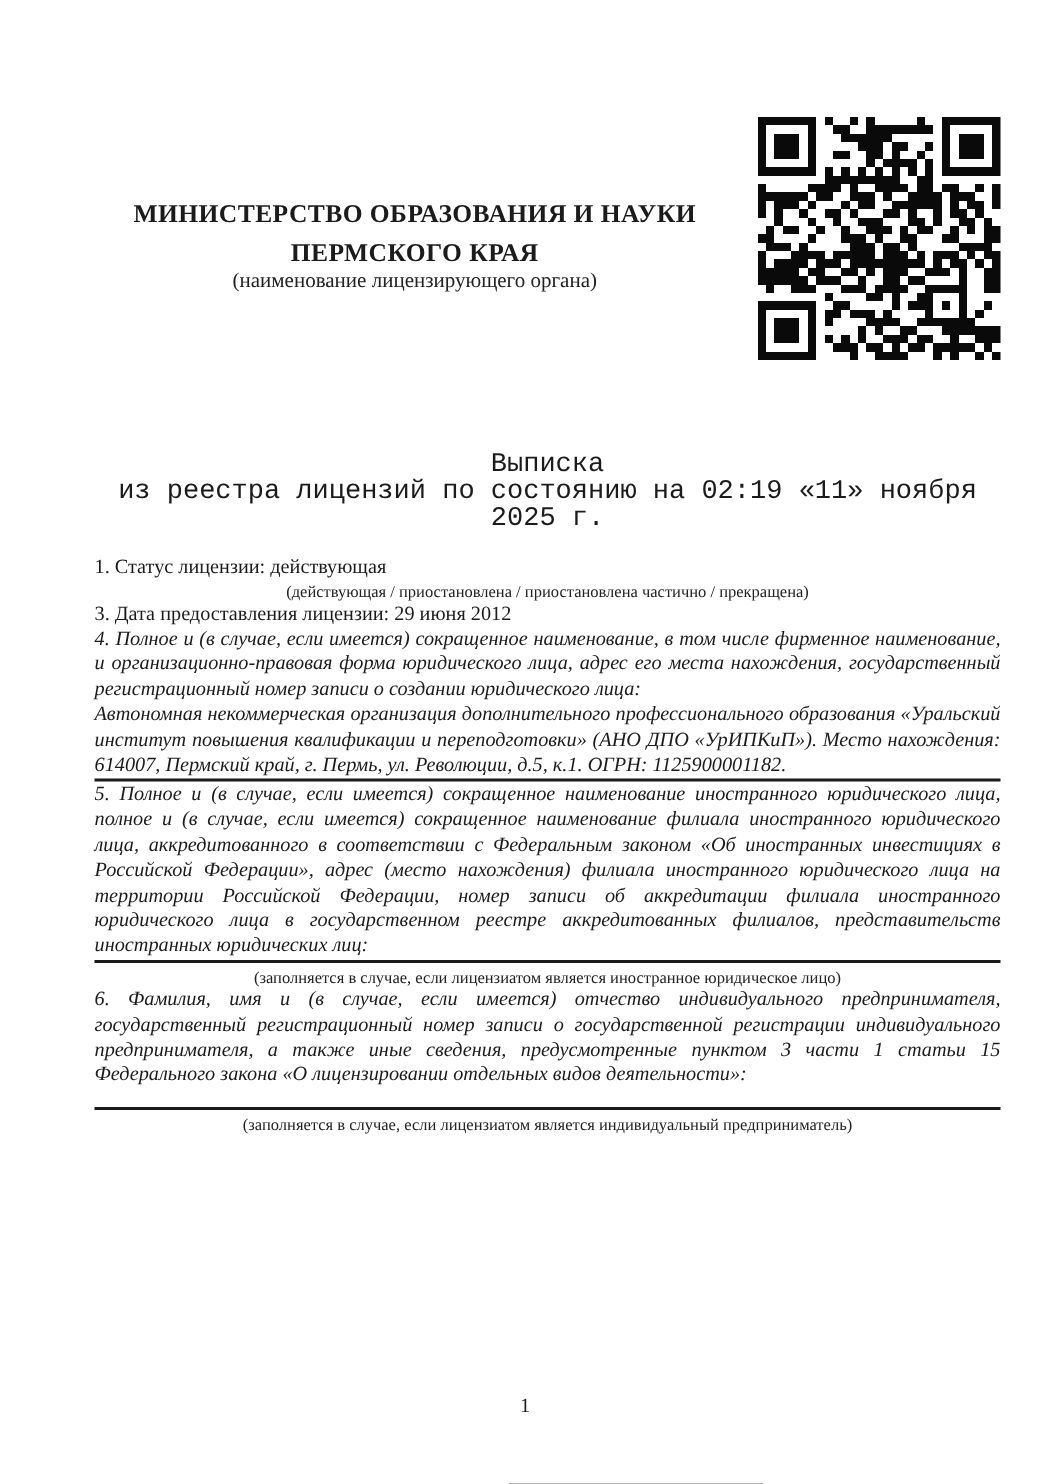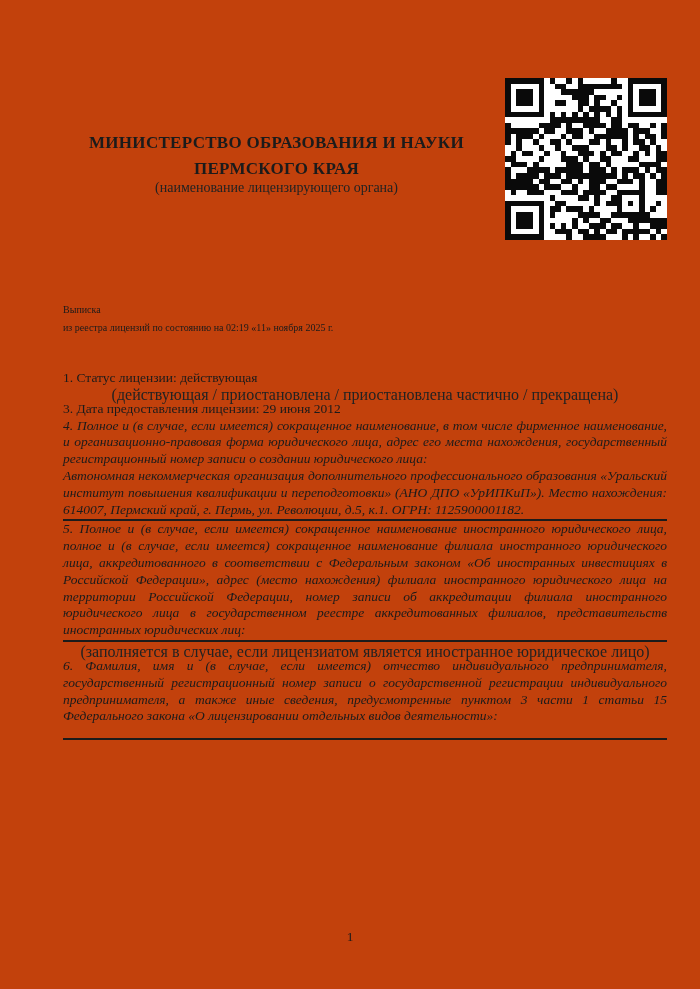--- a/index.html
+++ b/index.html
@@ -1,20 +1,20 @@
 <!DOCTYPE html>
 <html lang="ru"><head>
 <meta charset="utf-8">
 <style>
   html,body{margin:0;padding:0;background:#808080;}
   .page{
     position:relative;
     width:700px;height:989px;
     margin:0 auto;
-    background:#c2410c;
+    background:#ffffff;
     color:#1b1b1b;
     font-family:"Liberation Serif","DejaVu Serif",serif;
     overflow:hidden;
   }
   
   .qr-wrap{
     position:absolute;top:78px;left:505px;
     width:162px;height:162px;
   }
   .qr-wrap svg{display:block;}
@@ -26,31 +26,31 @@
   .ministry{
     font-size:17px;font-weight:bold;line-height:26px;
     letter-spacing:.3px;
   }
   .header-caption{
     font-size:14px;line-height:12px;margin-top:0;color:#222;
   }
   
   .title-block{
     position:absolute;top:301px;left:63px;width:604px;
-    font-size:10px;line-height:18px;
+    text-align:center;font-size:18px;line-height:18px;font-family:Liberation Mono, monospace;
   }
   
   .items{
     position:absolute;top:370px;left:63px;width:604px;
     font-size:13.5px;line-height:16.8px;
   }
   .items p{margin:0;padding:0;}
   .para{text-align:justify;font-style:italic;}
   .small-note{
-    font-size:16px;line-height:12px;text-align:center;color:#222;
+    font-size:11px;line-height:12px;text-align:center;color:#222;
   }
   .note-status{margin-top:2px;}
   .mt-i2{margin-top:19px;}
   .mt-i3{margin-top:16px;}
   .mt-i4{margin-top:17px;}
   .mt-i5{margin-top:16px;}
   .mt-i6{margin-top:17px;}
   .mt-i7{margin-top:21px;}
   .rule{
     border:0;border-top:2px solid #1b1b1b;margin:1px 0 0 0;height:0;
@@ -549,18 +549,19 @@
     <p class="para mt-i4">4. Полное и (в случае, если имеется) сокращенное наименование, в том числе фирменное наименование, и организационно-правовая форма юридического лица, адрес его места нахождения, государственный регистрационный номер записи о создании юридического лица:</p>
     <p class="para">Автономная некоммерческая организация дополнительного профессионального образования «Уральский институт повышения квалификации и переподготовки» (АНО ДПО «УрИПКиП»). Место нахождения: 614007, Пермский край, г. Пермь, ул. Революции, д.5, к.1. ОГРН: 1125900001182.</p>
     <div class="rule"></div>
 
     <p class="para mt-i5">5. Полное и (в случае, если имеется) сокращенное наименование иностранного юридического лица, полное и (в случае, если имеется) сокращенное наименование филиала иностранного юридического лица, аккредитованного в соответствии с Федеральным законом «Об иностранных инвестициях в Российской Федерации», адрес (место нахождения) филиала иностранного юридического лица на территории Российской Федерации, номер записи об аккредитации филиала иностранного юридического лица в государственном реестре аккредитованных филиалов, представительств иностранных юридических лиц:</p>
     <div class="rule"></div>
     <div class="small-note fill-note">(заполняется в случае, если лицензиатом является иностранное юридическое лицо)</div>
 
     <p class="para mt-i6">6. Фамилия, имя и (в случае, если имеется) отчество индивидуального предпринимателя, государственный регистрационный номер записи о государственной регистрации индивидуального предпринимателя, а также иные сведения, предусмотренные пунктом 3 части 1 статьи 15 Федерального закона «О лицензировании отдельных видов деятельности»:</p>
     <div class="rule rule-gap"></div>
+    <div class="small-note fill-note">(заполняется в случае, если лицензиатом является индивидуальный предприниматель)</div>
 
   </div>
 
   <div class="page-number">1</div>
 
 </div>
 
 </body></html>

